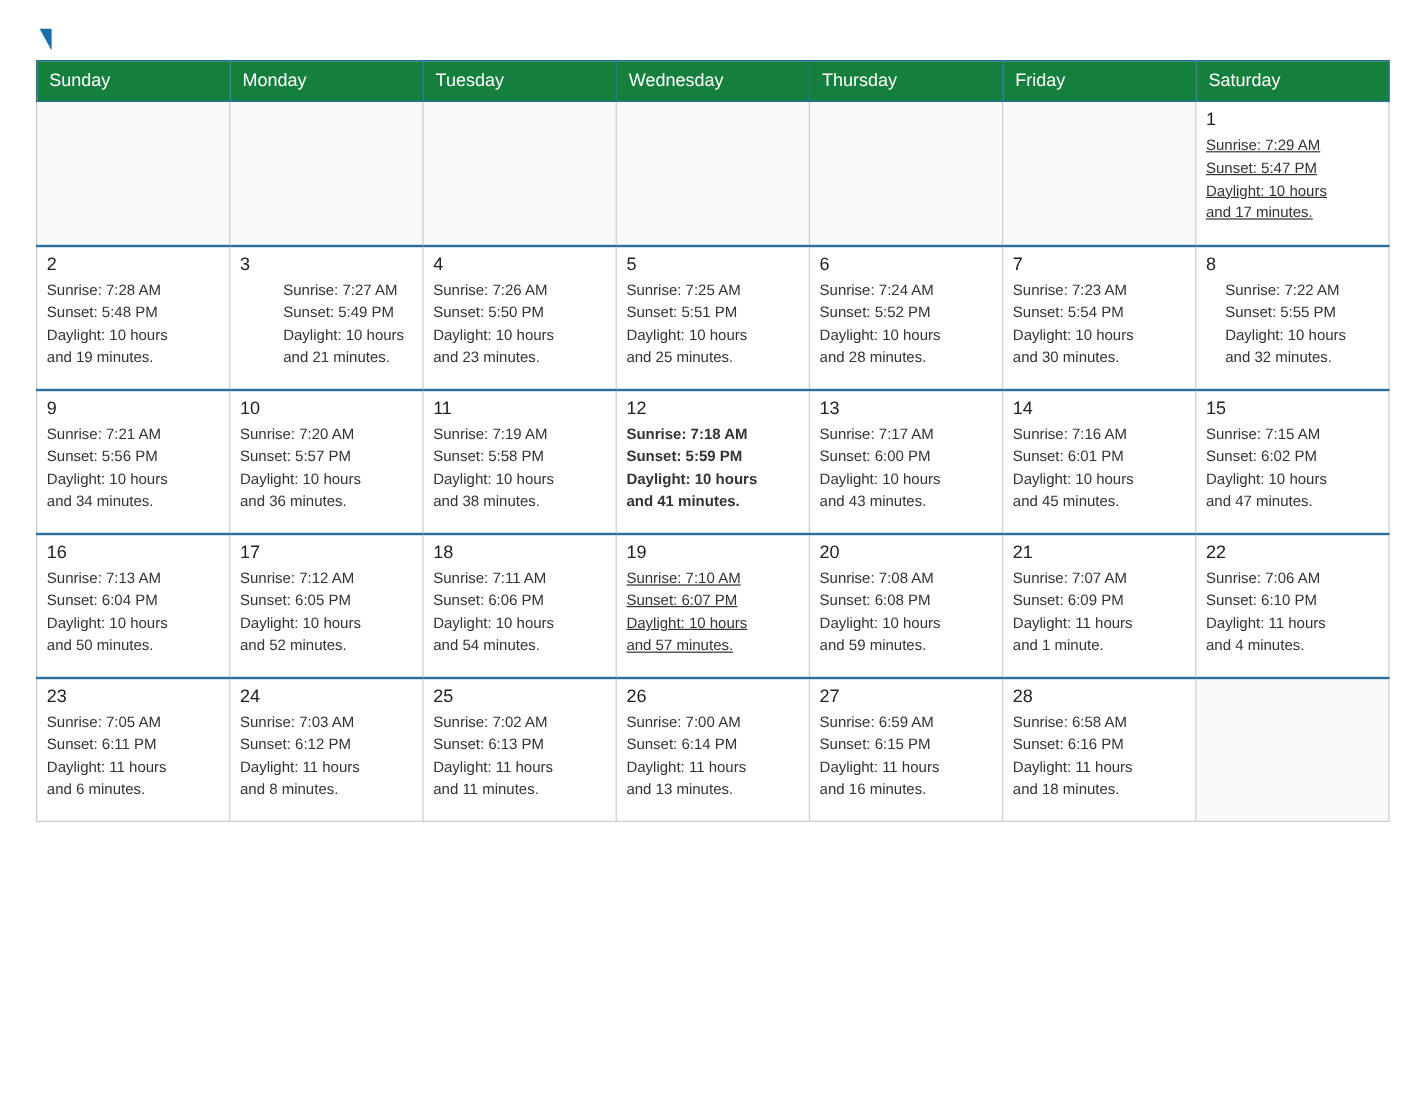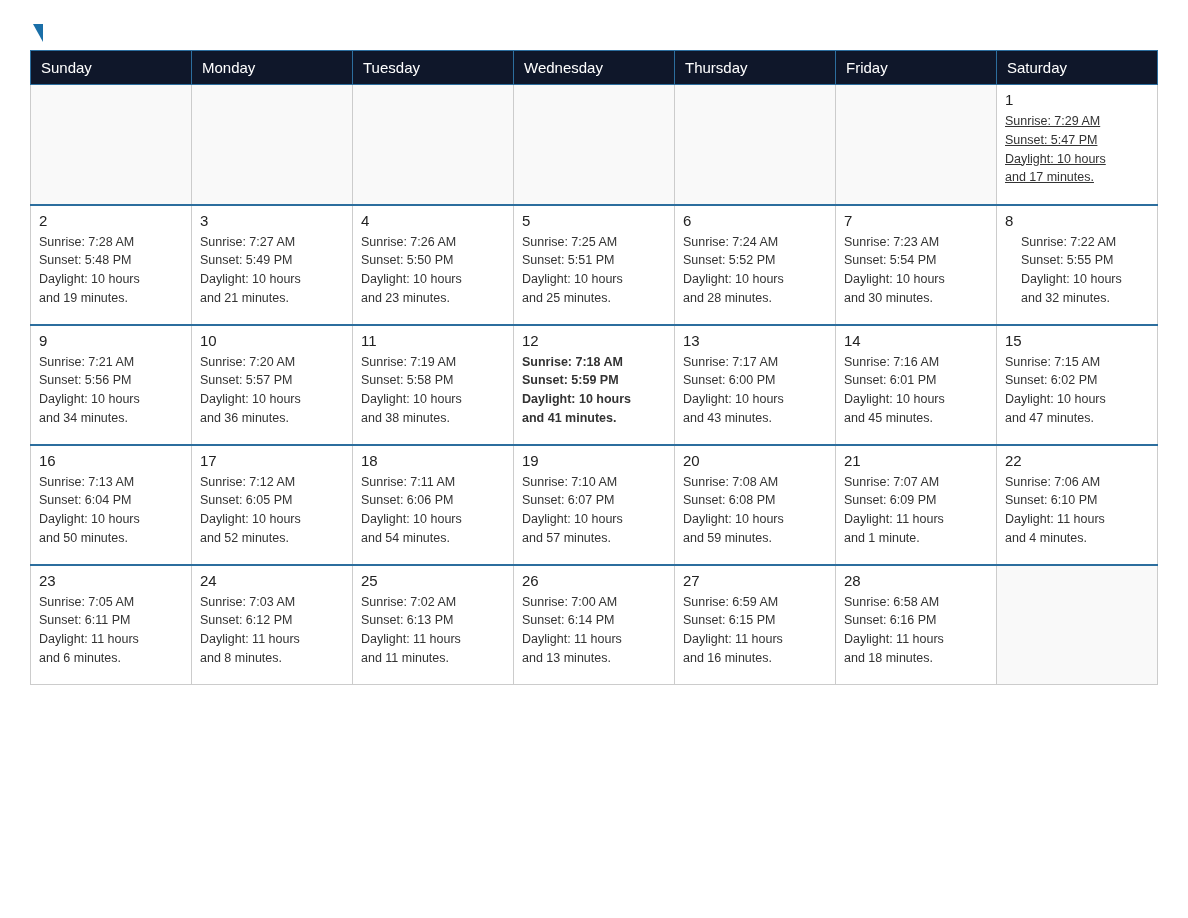--- a/index.html
+++ b/index.html
@@ -58,21 +58,21 @@
       font-size: 20px;
       color: #444;
       margin-top: 4px;
     }
     .calendar {
       width: 100%;
       border-collapse: collapse;
       margin-top: 10px;
     }
     .calendar thead tr th {
-      background-color: #0f172a;
+      background-color: #15803d;
       color: #fff;
       font-size: 15px;
       font-weight: normal;
       padding: 8px 10px;
       text-align: left;
       border: 1px solid #2c6e9e;
     }
     .calendar tbody tr td {
       vertical-align: top;
       border: 1px solid #ccc;
@@ -150,21 +150,21 @@
       <tr class="row-divider">
         <td>
           <span class="day-number">2</span>
           <div class="day-info" style="white-space: pre-line;">Sunrise: 7:28 AM
 Sunset: 5:48 PM
 Daylight: 10 hours
 and 19 minutes.</div>
         </td>
         <td>
           <span class="day-number">3</span>
-          <div class="day-info" style="white-space: pre-line;">Sunrise: 7:27 AM
+          <div class="day-info" style="white-space: pre-line; margin-left: 36px;">Sunrise: 7:27 AM
 Sunset: 5:49 PM
 Daylight: 10 hours
 and 21 minutes.</div>
         </td>
         <td>
           <span class="day-number">4</span>
           <div class="day-info" style="white-space: pre-line;">Sunrise: 7:26 AM
 Sunset: 5:50 PM
 Daylight: 10 hours
 and 23 minutes.</div>
@@ -266,21 +266,21 @@
         </td>
         <td>
           <span class="day-number">18</span>
           <div class="day-info" style="white-space: pre-line;">Sunrise: 7:11 AM
 Sunset: 6:06 PM
 Daylight: 10 hours
 and 54 minutes.</div>
         </td>
         <td>
           <span class="day-number">19</span>
-          <div class="day-info" style="white-space: pre-line;">Sunrise: 7:10 AM
+          <div class="day-info" style="white-space: pre-line; text-decoration: underline;">Sunrise: 7:10 AM
 Sunset: 6:07 PM
 Daylight: 10 hours
 and 57 minutes.</div>
         </td>
         <td>
           <span class="day-number">20</span>
           <div class="day-info" style="white-space: pre-line;">Sunrise: 7:08 AM
 Sunset: 6:08 PM
 Daylight: 10 hours
 and 59 minutes.</div>

